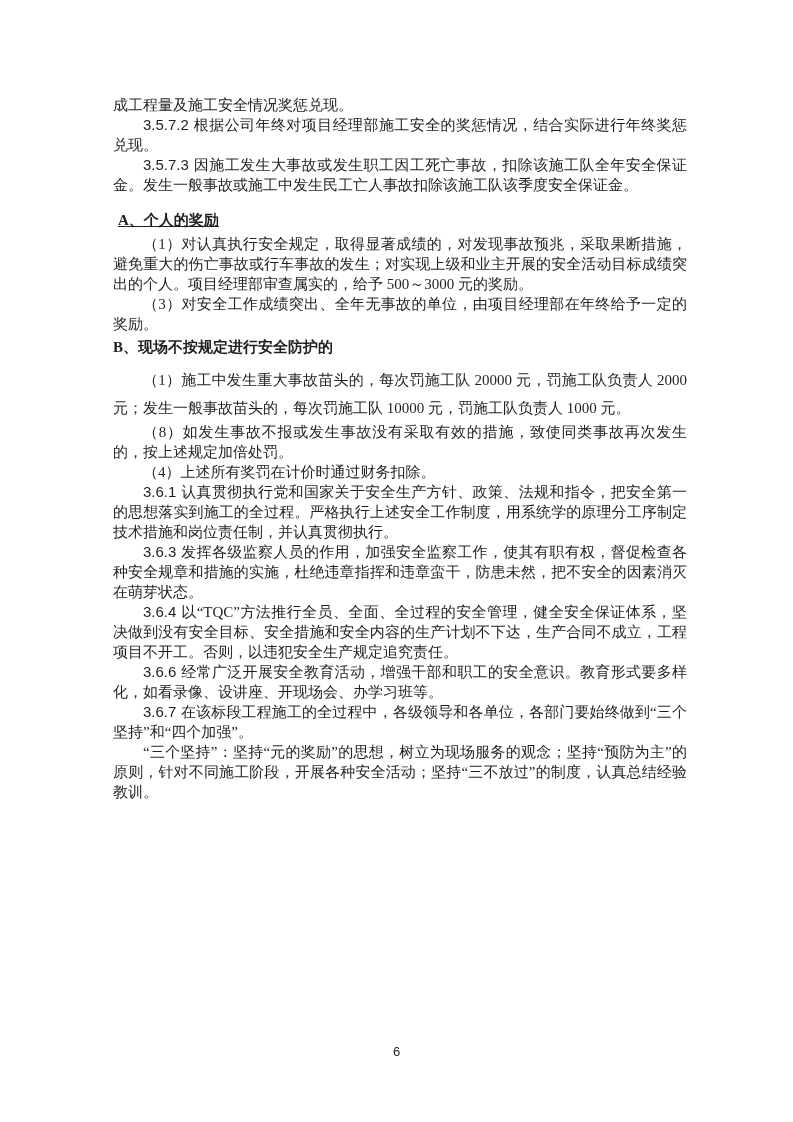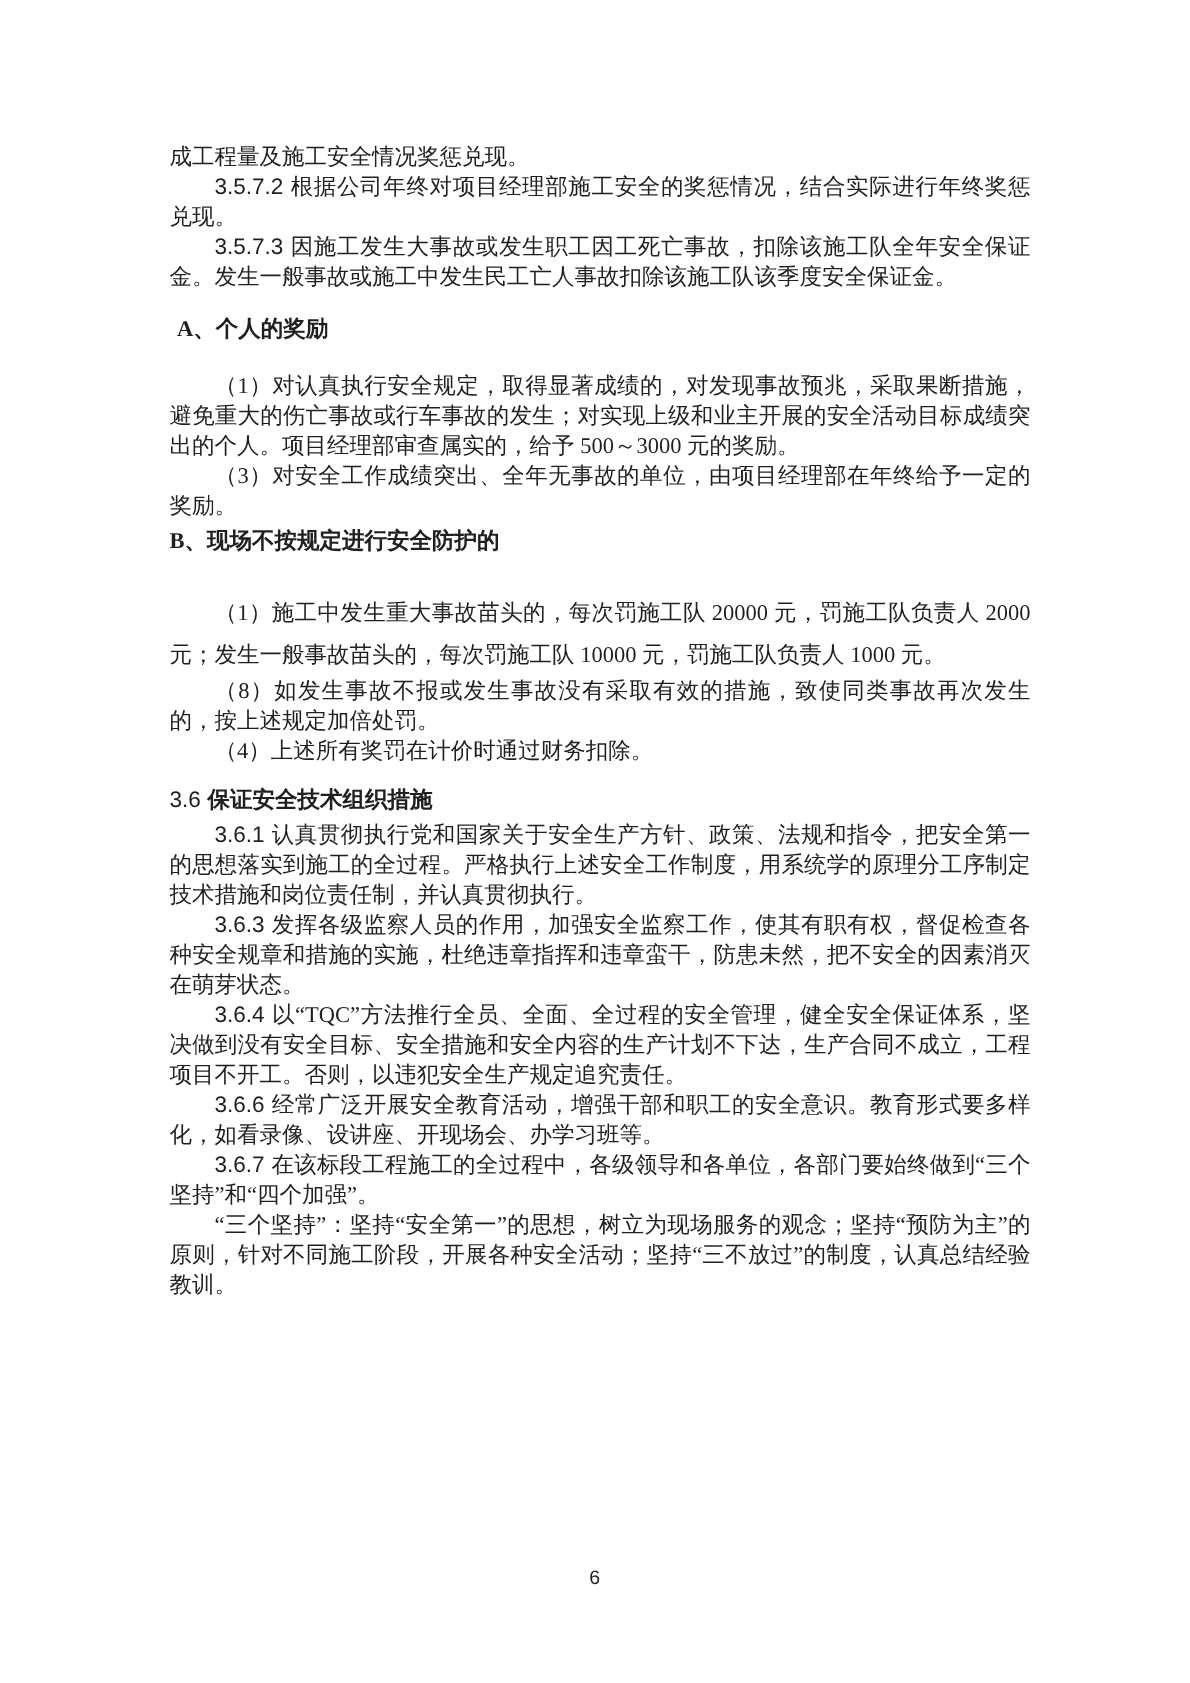--- a/index.html
+++ b/index.html
@@ -21,22 +21,22 @@
     text-justify:inter-character;
     word-break:break-all;
   }
   .indent{text-indent:2em;}
   .num{
     font-family:"Liberation Sans", sans-serif;
     font-weight:400;
     margin-right:0.30em;
   }
   .h{font-weight:700;}
-  .h-letter-a{margin:15px 0 18px;padding-left:5px;}
-  .h-letter-b{margin:3px 0 24px;}
+  .h-letter-a{margin:15px 0 4px;padding-left:5px;text-decoration:underline;}
+  .h-letter-b{margin:3px 0 9px;}
   .h-section{margin:13px 0 3px;}
   .loose{line-height:28px;margin-top:7px;}
   .footer{
     position:absolute;
     left:0;right:0;bottom:64px;
     text-align:center;
     font-family:"Liberation Sans", sans-serif;
     font-size:13px;
     line-height:13px;
     color:#1f1f1f;
@@ -61,33 +61,32 @@
 
   <p class="para h h-letter-b">B、现场不按规定进行安全防护的</p>
 
   <p class="para indent loose">（1）施工中发生重大事故苗头的，每次罚施工队 20000 元，罚施工队负责人 2000 元；发生一般事故苗头的，每次罚施工队 10000 元，罚施工队负责人 1000 元。</p>
 
   <p class="para indent">（8）如发生事故不报或发生事故没有采取有效的措施，致使同类事故再次发生的，按上述规定加倍处罚。</p>
 
 
   <p class="para indent">（4）上述所有奖罚在计价时通过财务扣除。</p>
 
-  <p class="para h h-section"><span class="num">3.6</span><span>保证安全技术组织措施</span></p>
 
   <p class="para indent"><span class="num">3.6.1</span><span>认真贯彻执行党和国家关于安全生产方针、政策、法规和指令，把安全第一的思想落实到施工的全过程。严格执行上述安全工作制度，用系统学的原理分工序制定技术措施和岗位责任制，并认真贯彻执行。</span></p>
 
 
   <p class="para indent"><span class="num">3.6.3</span><span>发挥各级监察人员的作用，加强安全监察工作，使其有职有权，督促检查各种安全规章和措施的实施，杜绝违章指挥和违章蛮干，防患未然，把不安全的因素消灭在萌芽状态。</span></p>
 
   <p class="para indent"><span class="num">3.6.4</span><span>以“TQC”方法推行全员、全面、全过程的安全管理，健全安全保证体系，坚决做到没有安全目标、安全措施和安全内容的生产计划不下达，生产合同不成立，工程项目不开工。否则，以违犯安全生产规定追究责任。</span></p>
 
 
   <p class="para indent"><span class="num">3.6.6</span><span>经常广泛开展安全教育活动，增强干部和职工的安全意识。教育形式要多样化，如看录像、设讲座、开现场会、办学习班等。</span></p>
 
   <p class="para indent"><span class="num">3.6.7</span><span>在该标段工程施工的全过程中，各级领导和各单位，各部门要始终做到“三个坚持”和“四个加强”。</span></p>
 
-  <p class="para indent">“三个坚持”：坚持“安全第一”的思想，树立为现场服务的观念；坚持“预防为主”的原则，针对不同施工阶段，开展各种安全活动；坚持“三不放过”的制度，认真总结经验教训。</p>
+  <p class="para indent">“三个坚持”：坚持“元的奖励”的思想，树立为现场服务的观念；坚持“预防为主”的原则，针对不同施工阶段，开展各种安全活动；坚持“三不放过”的制度，认真总结经验教训。</p>
 
   <div class="footer">
     <span>6</span>
   </div>
 
 </div>
 
 </body></html>

